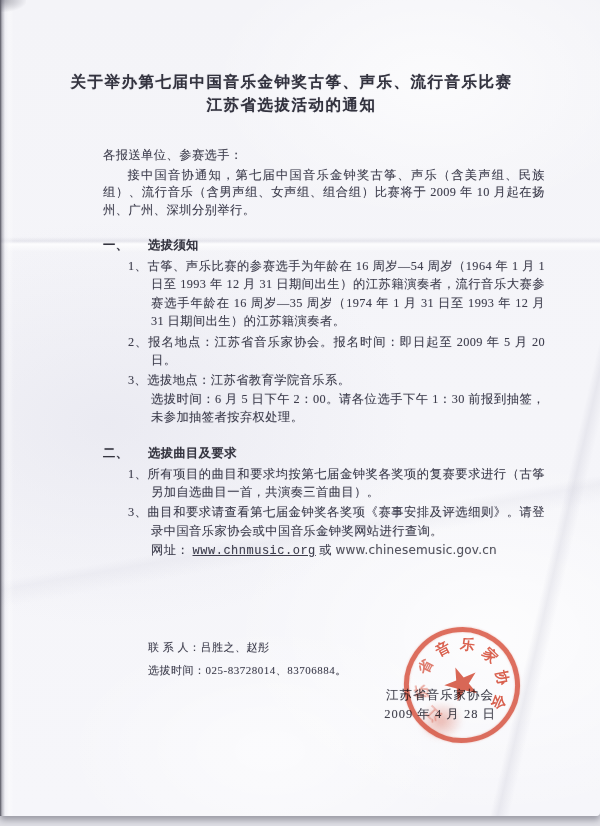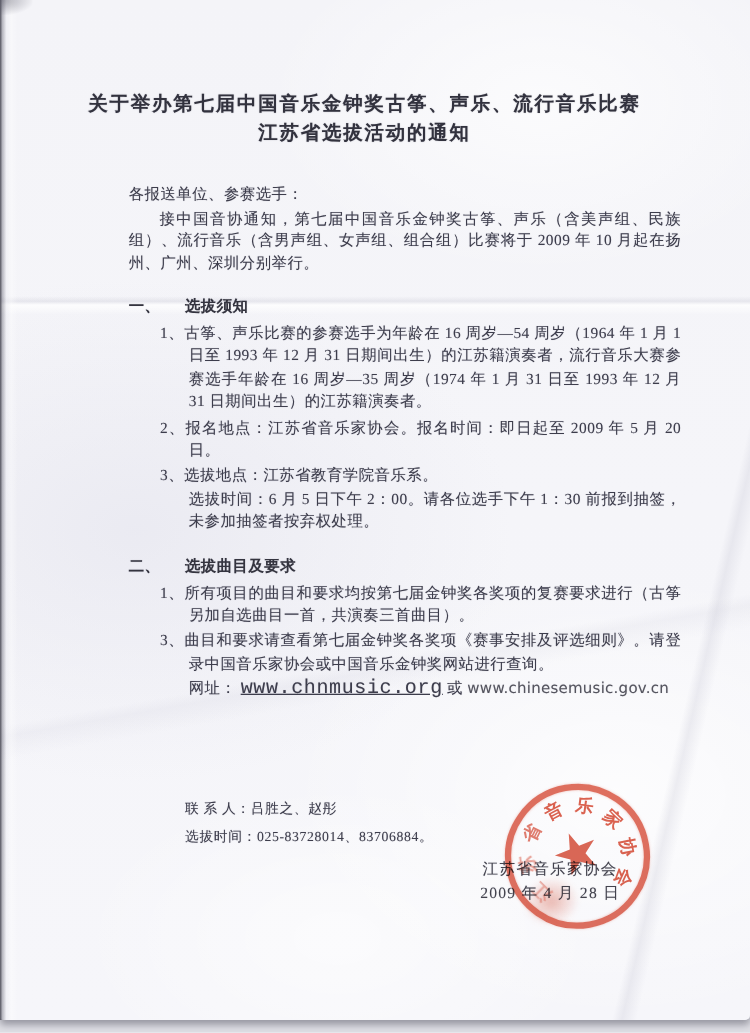--- a/index.html
+++ b/index.html
@@ -37,37 +37,37 @@
   .corner-smudge{
     position:absolute;left:0;top:0;width:26px;height:12px;pointer-events:none;
     background:radial-gradient(ellipse at 0% 0%, rgba(90,90,104,.5), rgba(90,90,104,0) 75%);
   }
 
   
   .title{
     position:absolute;left:0;top:72px;width:583px;
     text-align:center;font-weight:bold;
     font-size:15.5px;line-height:23px;letter-spacing:1.5px;
-    color:#32323e;text-shadow:0 0 1px rgba(50,50,66,.35);
+    color:#32323e;text-shadow:0 0 1px rgba(50,50,66,.35);font-family:Liberation Mono, monospace;
   }
   .content{
     position:absolute;left:103px;top:146px;width:442px;
     font-size:12.3px;color:#3d3d4c;letter-spacing:.4px;
     text-shadow:0 0 .8px rgba(61,61,80,.3);
   }
   .salutation{line-height:18px;}
   p.indent{margin:3px 0 0 0;text-indent:2em;line-height:17.3px;text-align:justify;}
   .sec-head{margin-top:17px;line-height:19px;font-weight:bold;color:#34343f;}
   .sec-no{display:inline-block;width:45px;}
   .item{margin:2px 0 0 25px;padding-left:23px;text-indent:-23px;line-height:18.4px;text-align:justify;}
   .item .cont{text-indent:0;}
   .url-line{margin:1px 0 0 48px;line-height:18.4px;}
   .url1{
     font-family:"Liberation Mono","DejaVu Sans Mono",monospace;
-    text-decoration:underline;letter-spacing:.5px;font-size:16px;
+    text-decoration:underline;letter-spacing:.5px;font-size:12px;
   }
   .url2{
     font-family:"DejaVu Sans","Liberation Sans",sans-serif;
     font-size:12px;color:#55555f;letter-spacing:.2px;text-align:center;
   }
   .contact{
     position:absolute;left:148px;top:636px;line-height:23px;
     font-size:11px;color:#3d3d4c;letter-spacing:.5px;
     text-shadow:0 0 .8px rgba(61,61,80,.3);
   }

